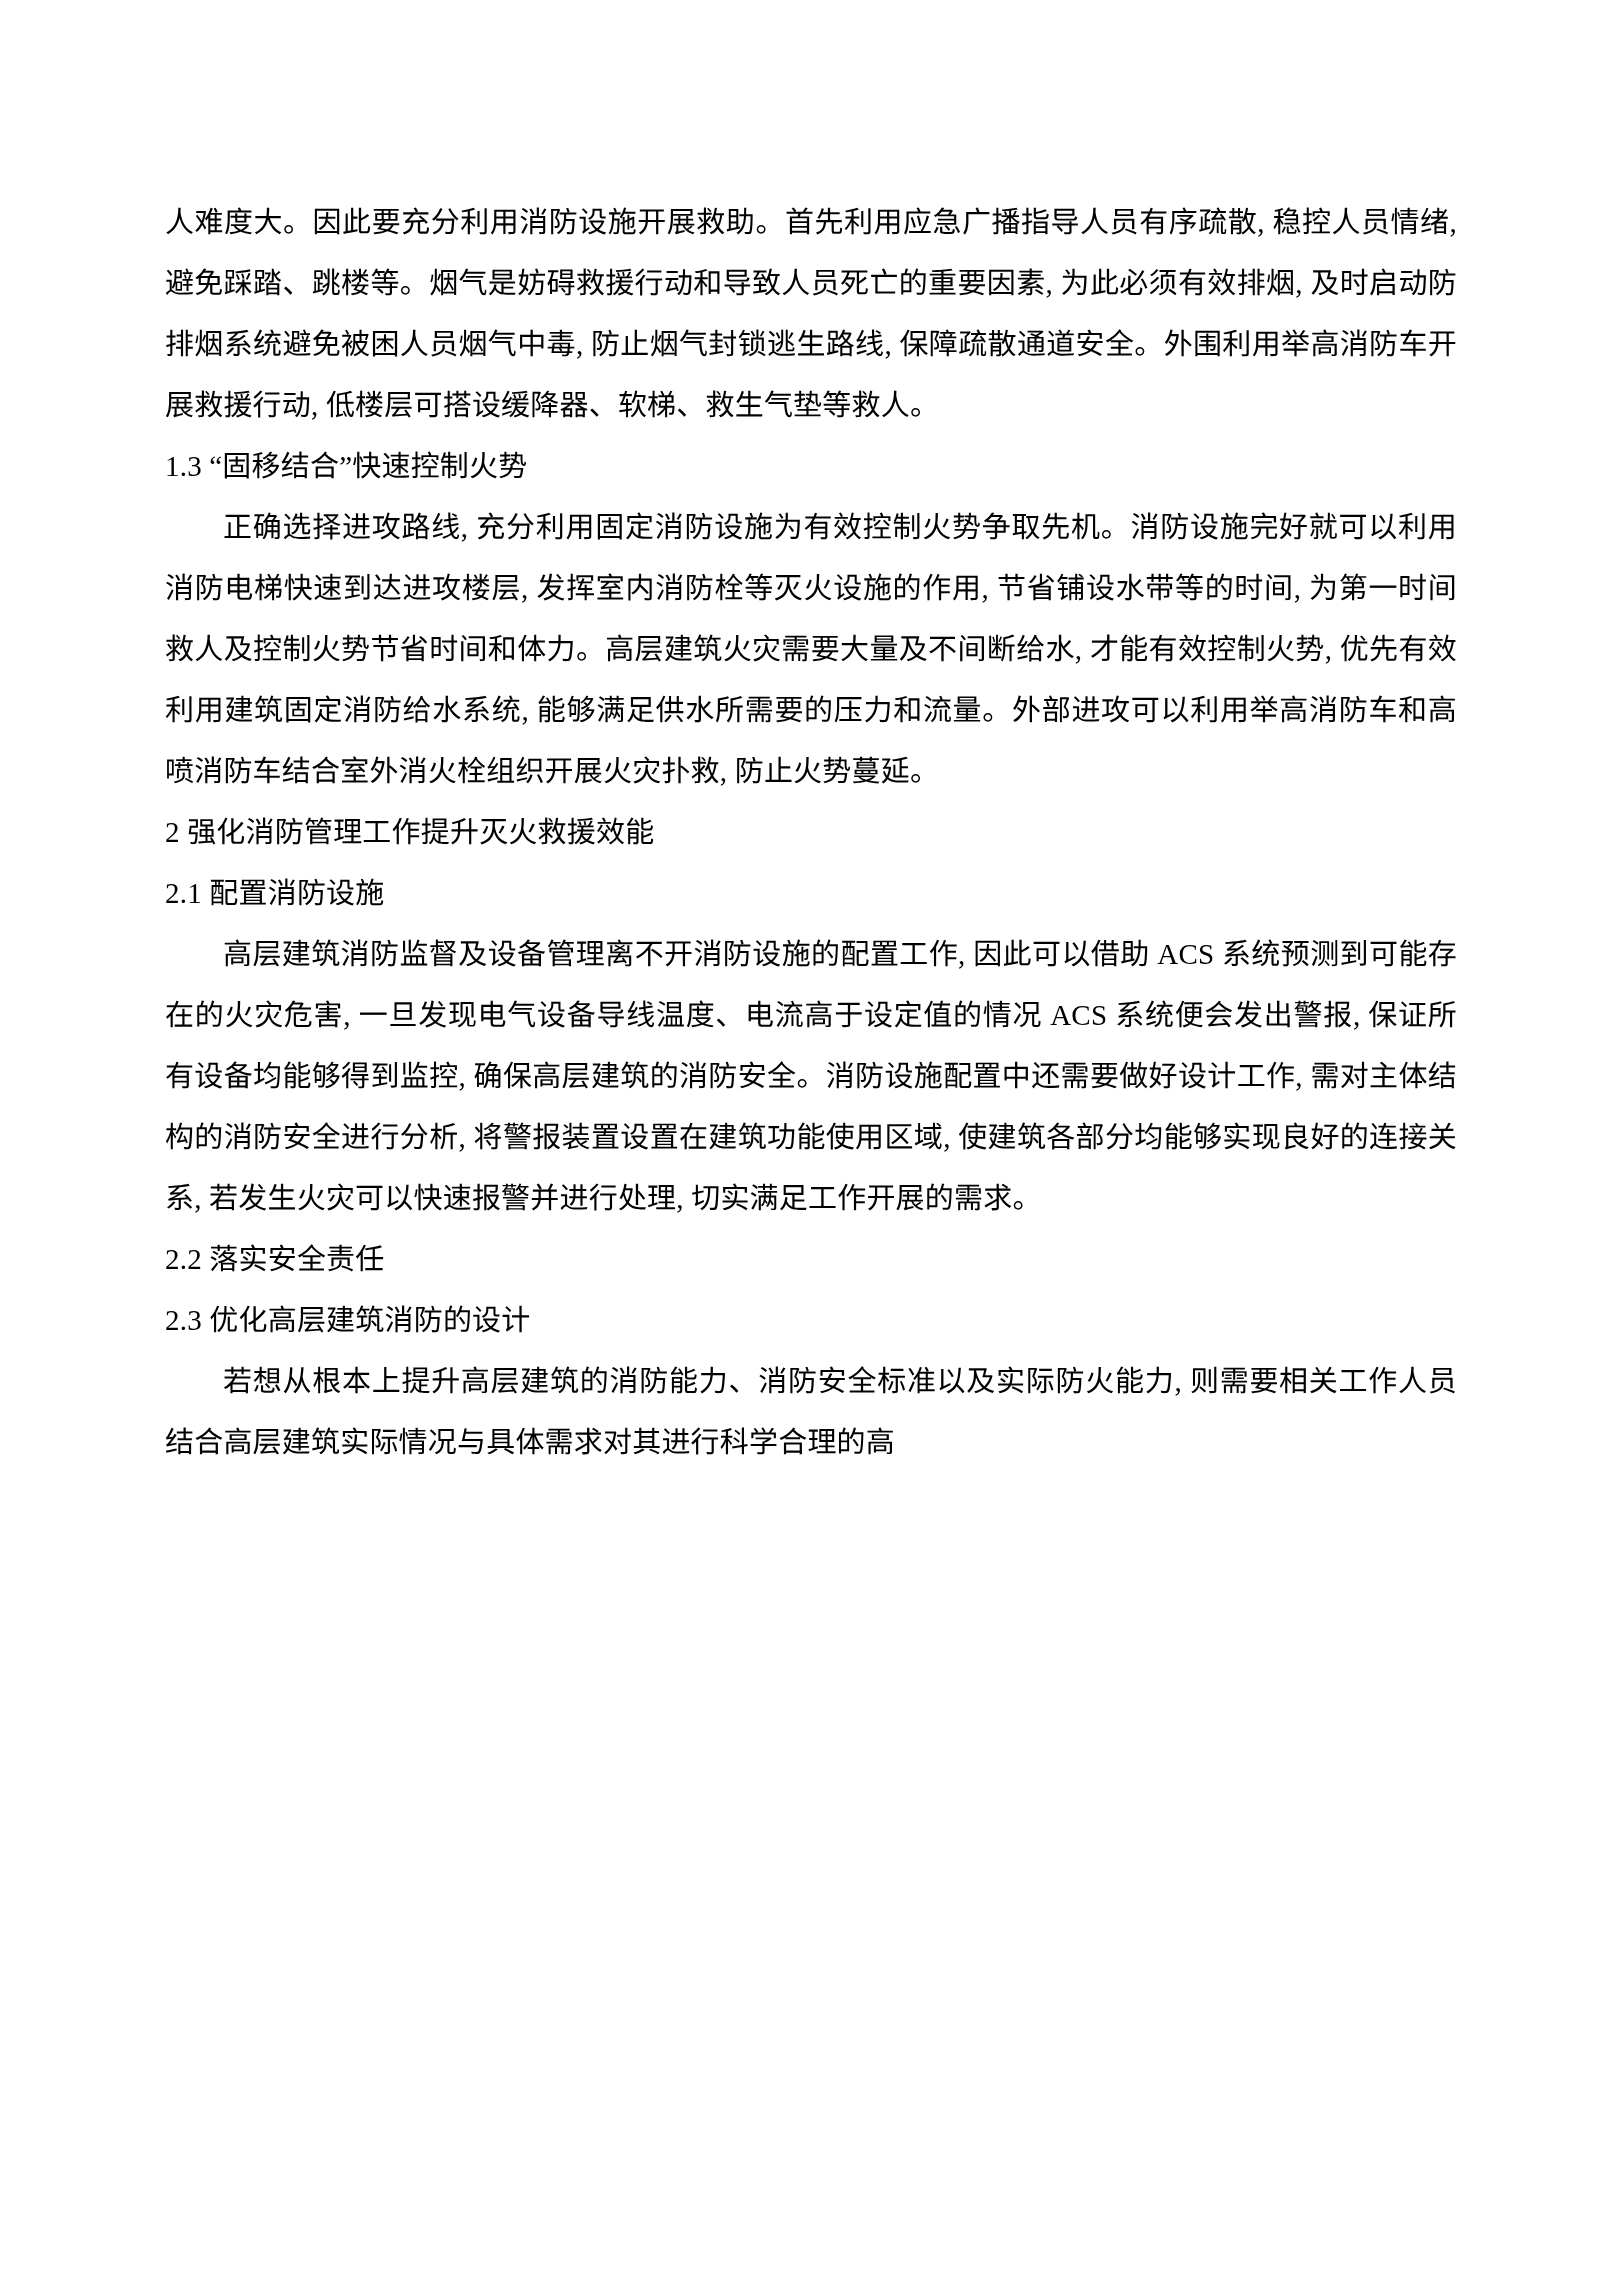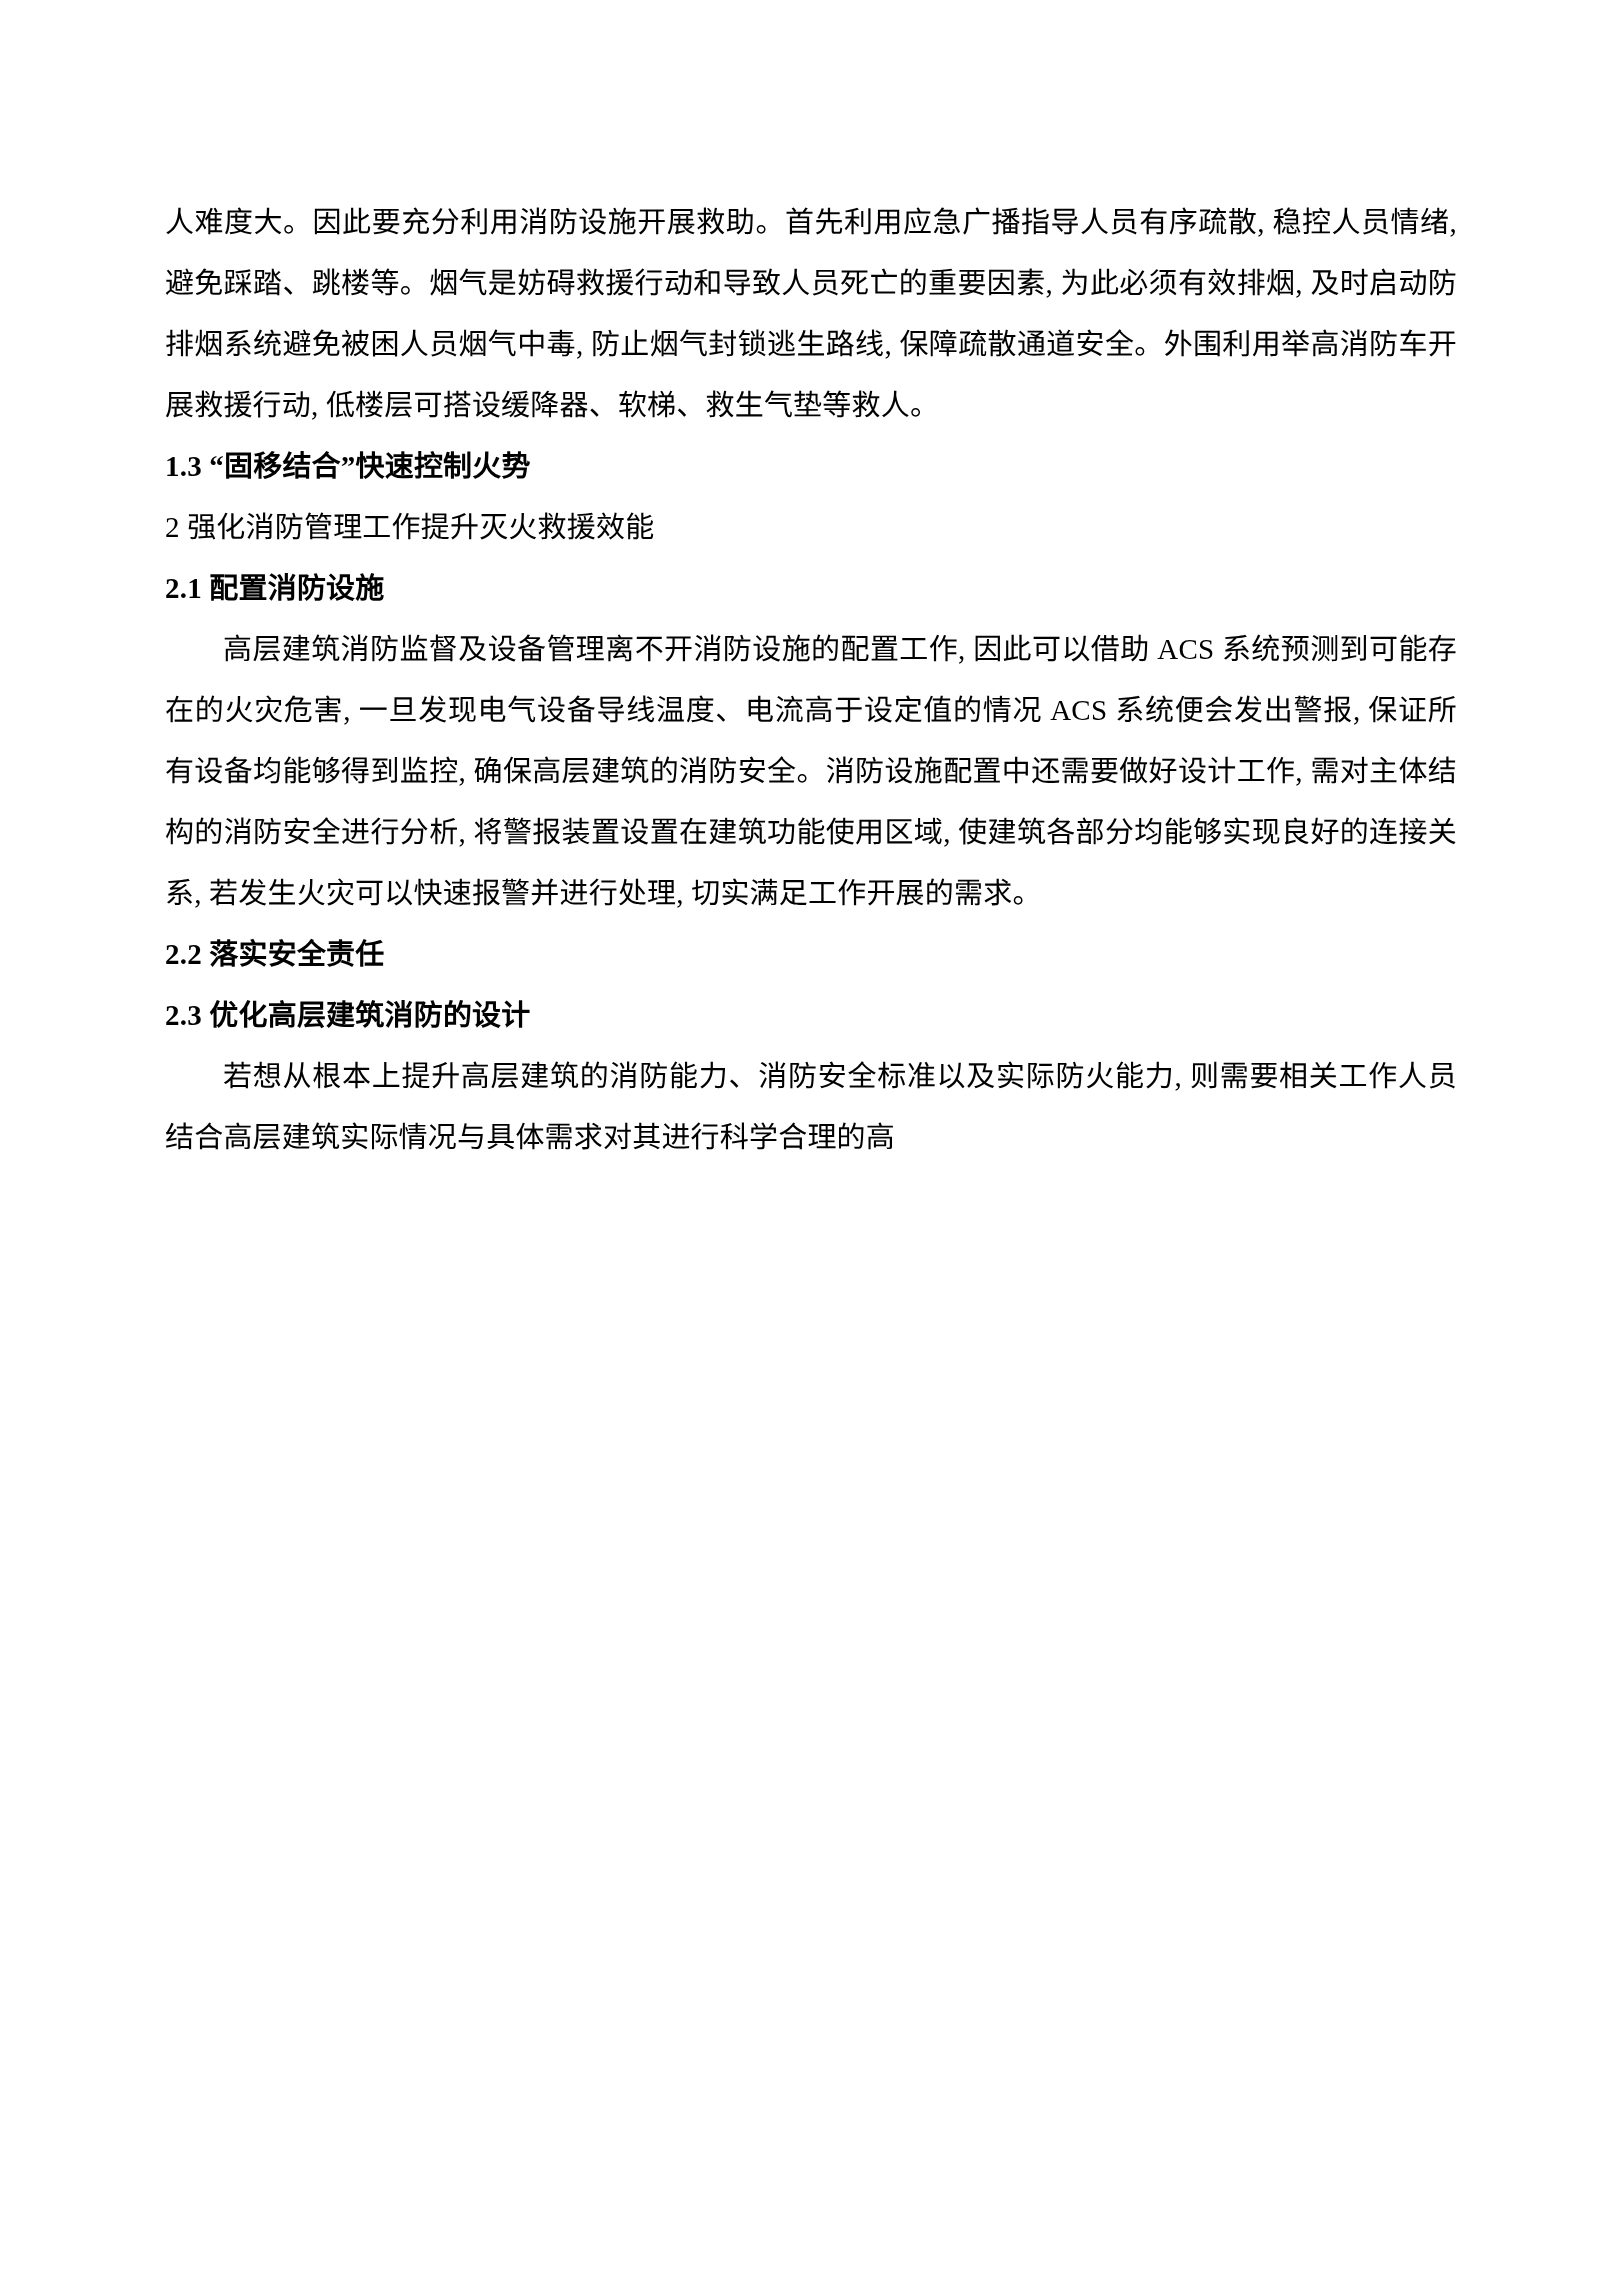--- a/index.html
+++ b/index.html
@@ -35,36 +35,36 @@
   }
   .para-indent {
     text-indent: 2em;
   }
   .heading-bold {
     font-weight: normal;
     text-indent: 0;
   }
   .heading-plain {
     text-indent: 0;
-    font-weight: bold;
   }
   .continued {
     text-indent: 0;
   }
 </style>
 </head>
 <body>
 
 <div class="page">
   <div class="doc-body">
 
     <p class="continued">人难度大。因此要充分利用消防设施开展救助。首先利用应急广播指导人员有序疏散, 稳控人员情绪, 避免踩踏、跳楼等。烟气是妨碍救援行动和导致人员死亡的重要因素, 为此必须有效排烟, 及时启动防排烟系统避免被困人员烟气中毒, 防止烟气封锁逃生路线, 保障疏散通道安全。外围利用举高消防车开展救援行动, 低楼层可搭设缓降器、软梯、救生气垫等救人。</p>
 
     <p class="heading-plain">1.3 “固移结合”快速控制火势</p>
 
+    <p class="para-indent">正确选择进攻路线, 充分利用固定消防设施为有效控制火势争取先机。消防设施完好就可以利用消防电梯快速到达进攻楼层, 发挥室内消防栓等灭火设施的作用, 节省铺设水带等的时间, 为第一时间救人及控制火势节省时间和体力。高层建筑火灾需要大量及不间断给水, 才能有效控制火势, 优先有效利用建筑固定消防给水系统, 能够满足供水所需要的压力和流量。外部进攻可以利用举高消防车和高喷消防车结合室外消火栓组织开展火灾扑救, 防止火势蔓延。</p>
 
     <p class="heading-bold">2 强化消防管理工作提升灭火救援效能</p>
 
     <p class="heading-plain">2.1 配置消防设施</p>
 
     <p class="para-indent">高层建筑消防监督及设备管理离不开消防设施的配置工作, 因此可以借助 ACS 系统预测到可能存在的火灾危害, 一旦发现电气设备导线温度、电流高于设定值的情况 ACS 系统便会发出警报, 保证所有设备均能够得到监控, 确保高层建筑的消防安全。消防设施配置中还需要做好设计工作, 需对主体结构的消防安全进行分析, 将警报装置设置在建筑功能使用区域, 使建筑各部分均能够实现良好的连接关系, 若发生火灾可以快速报警并进行处理, 切实满足工作开展的需求。</p>
 
     <p class="heading-plain">2.2 落实安全责任</p>
 
 

